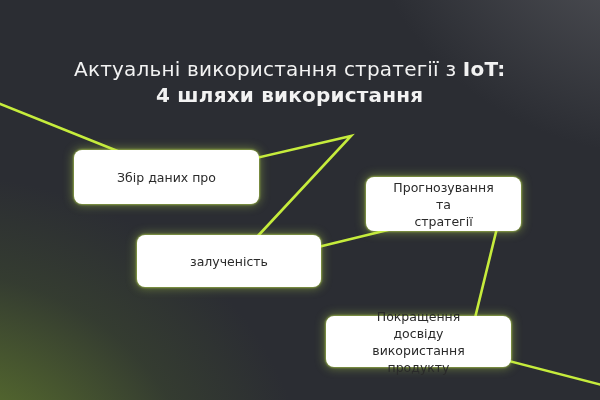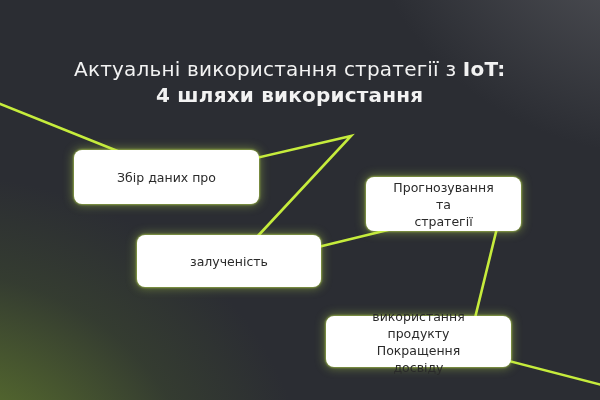--- a/index.html
+++ b/index.html
@@ -74,17 +74,17 @@
 
   <div class="node" style="left:366px; top:177px; width:155px; height:54px;">
     <div>
       <span>Прогнозування та</span>
       <span>стратегії</span>
     </div>
   </div>
 
   <div class="node" style="left:326px; top:316px; width:185px; height:51px;">
     <div>
+      <span>Покращення досвіду</span>
       <span>використання продукту</span>
-      <span>Покращення досвіду</span>
     </div>
   </div>
 </div>
 
 </body></html>

